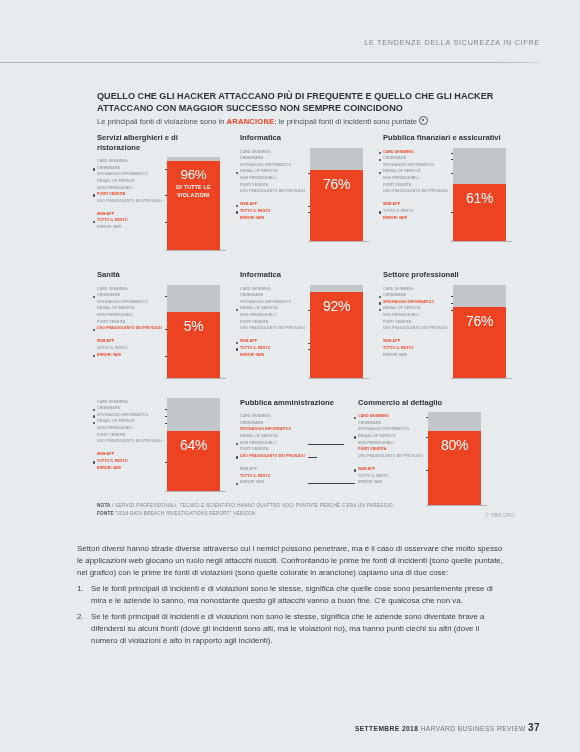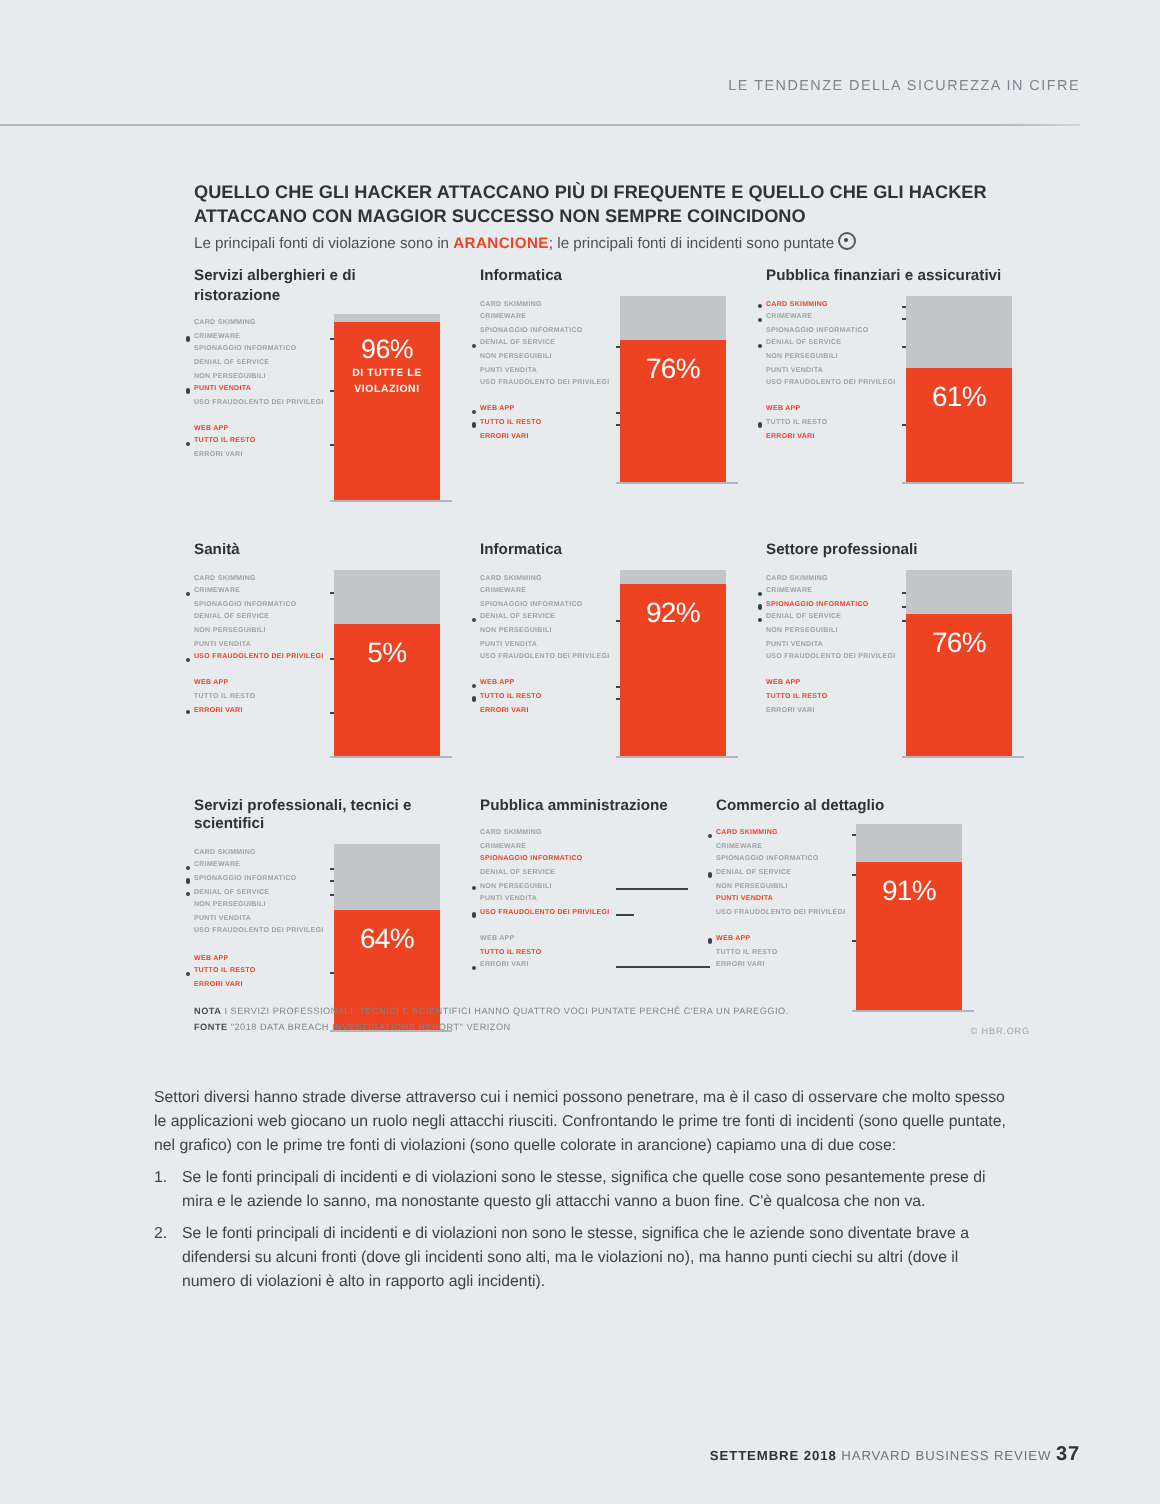--- a/index.html
+++ b/index.html
@@ -305,21 +305,20 @@
                 </div>
               </div>
               <div class="baseline"></div>
             </div>
           </div>
         </div>
       </div>
       <div style="height: 20px;"></div>
       <div class="prow">
         <div class="panel">
-          <div class="panel-title two">Servizi professionali, tecnici e scientifici</div>
           <div class="panel-body">
             <div class="labels">
               <div class="lab">CARD SKIMMING</div>
               <div class="lab dot" style="--lead: 51px;">CRIMEWARE</div>
               <div class="lab dot" style="--lead: 24px;">SPIONAGGIO INFORMATICO</div>
               <div class="lab dot" style="--lead: 34px;">DENIAL OF SERVICE</div>
               <div class="lab">NON PERSEGUIBILI</div>
               <div class="lab">PUNTI VENDITA</div>
               <div class="lab two">USO FRAUDOLENTO DEI PRIVILEGI</div>
               <div class="lab hl">WEB APP</div>
@@ -364,21 +363,21 @@
               <div class="lab">NON PERSEGUIBILI</div>
               <div class="lab hl">PUNTI VENDITA</div>
               <div class="lab two">USO FRAUDOLENTO DEI PRIVILEGI</div>
               <div class="lab hl dot" style="--lead: 55px;">WEB APP</div>
               <div class="lab">TUTTO IL RESTO</div>
               <div class="lab">ERRORI VARI</div>
             </div>
             <div class="barwrap">
               <div class="bar">
                 <div class="fill" style="height: 80%;">
-                  <div class="pct">91%</div>
+                  <div class="pct">80%</div>
                 </div>
               </div>
               <div class="baseline"></div>
             </div>
           </div>
         </div>
       </div>
       <div style="height: 20px;"></div>
     </div>
 

